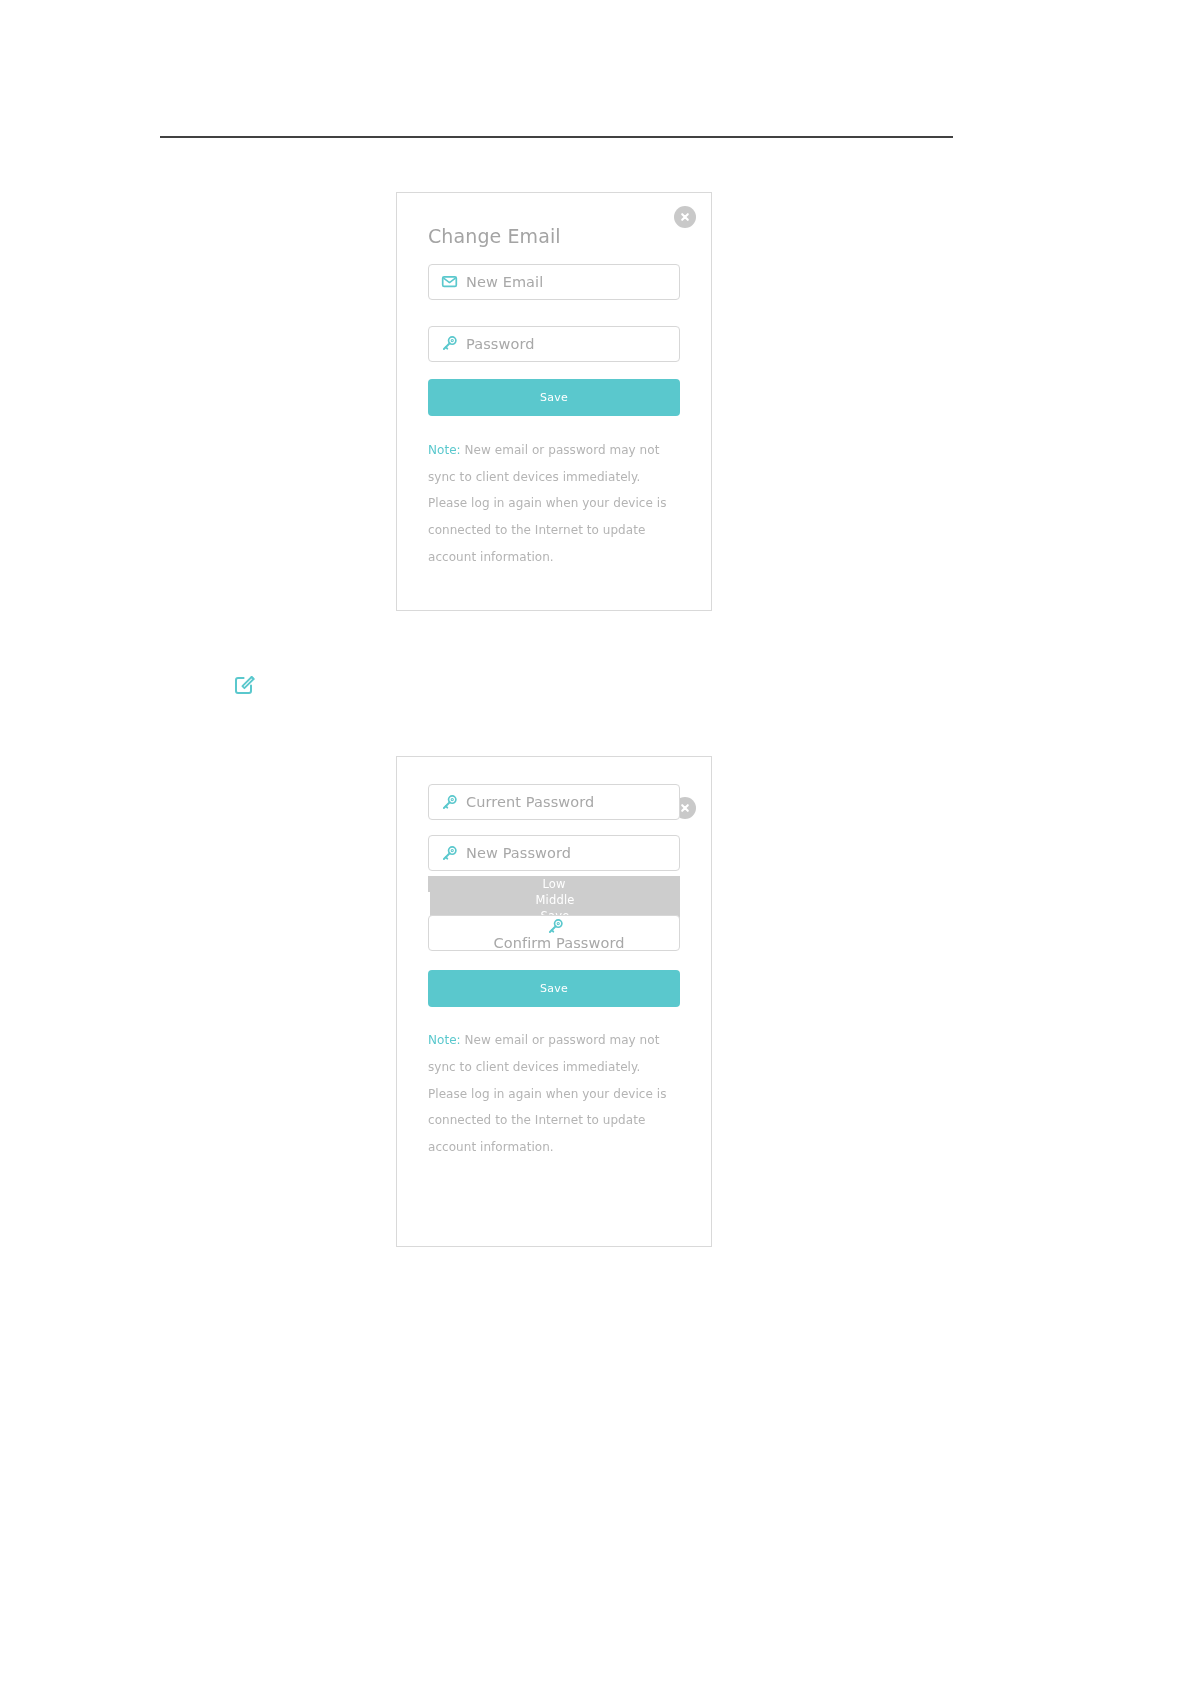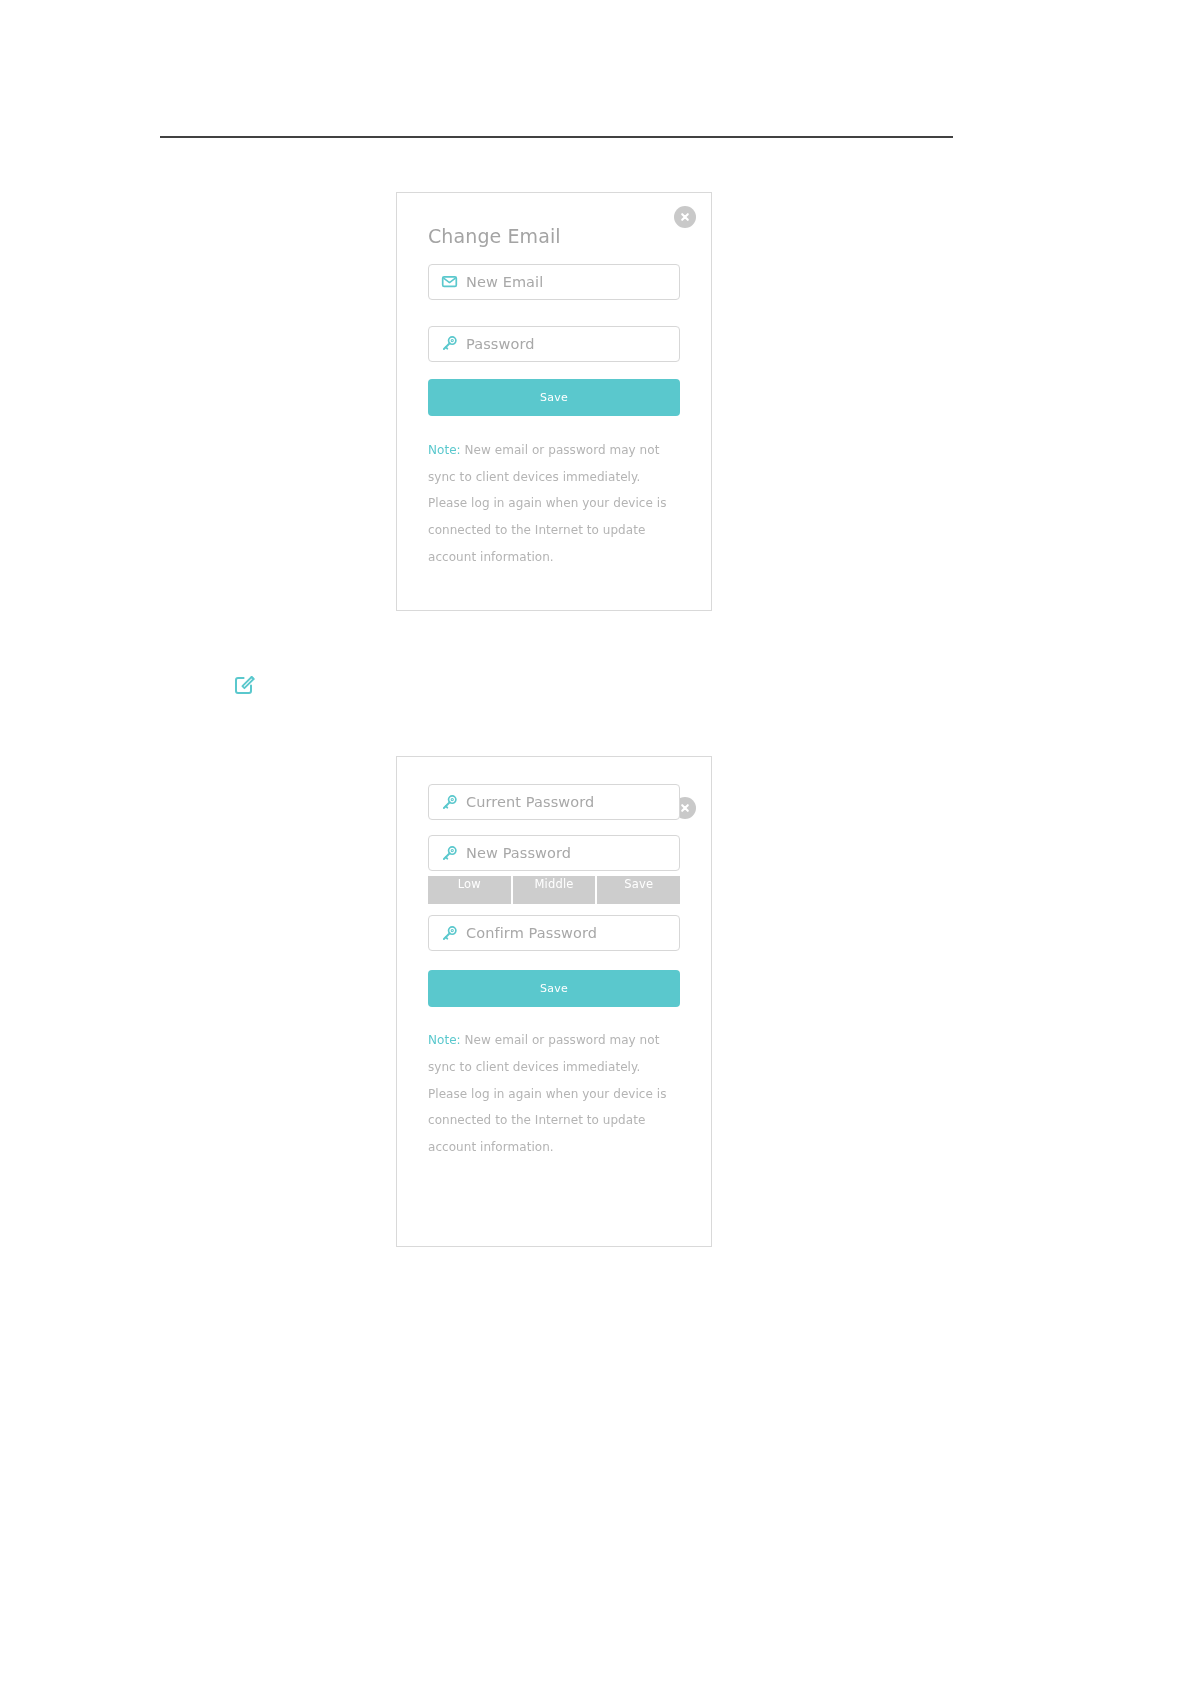--- a/index.html
+++ b/index.html
@@ -114,29 +114,30 @@
     font-size: 14.5px;
     line-height: 1;
     letter-spacing: 0.1px;
     user-select: none;
   }
 
   #field-password { margin-top: 26px; }
   #field-new-email { margin-top: 16px; }
   #field-current-password { margin-top: 27px; }
   #field-new-password { margin-top: 15px; }
-  #field-confirm-password { margin-top: 11px; }
+  #field-confirm-password { margin-top: 11px; flex-direction: column; }
 
   
   .strength {
     display: flex;
     width: 100%;
     height: 28px;
     margin-top: 5px;
     background: #ffffff;
+    flex-direction: column;
   }
   .strength .seg {
     flex: 1 1 0;
     background: #cdcdcd;
     color: #ffffff;
     font-size: 11.5px;
     line-height: 16px;
     text-align: center;
     letter-spacing: 0.2px;
     user-select: none;

